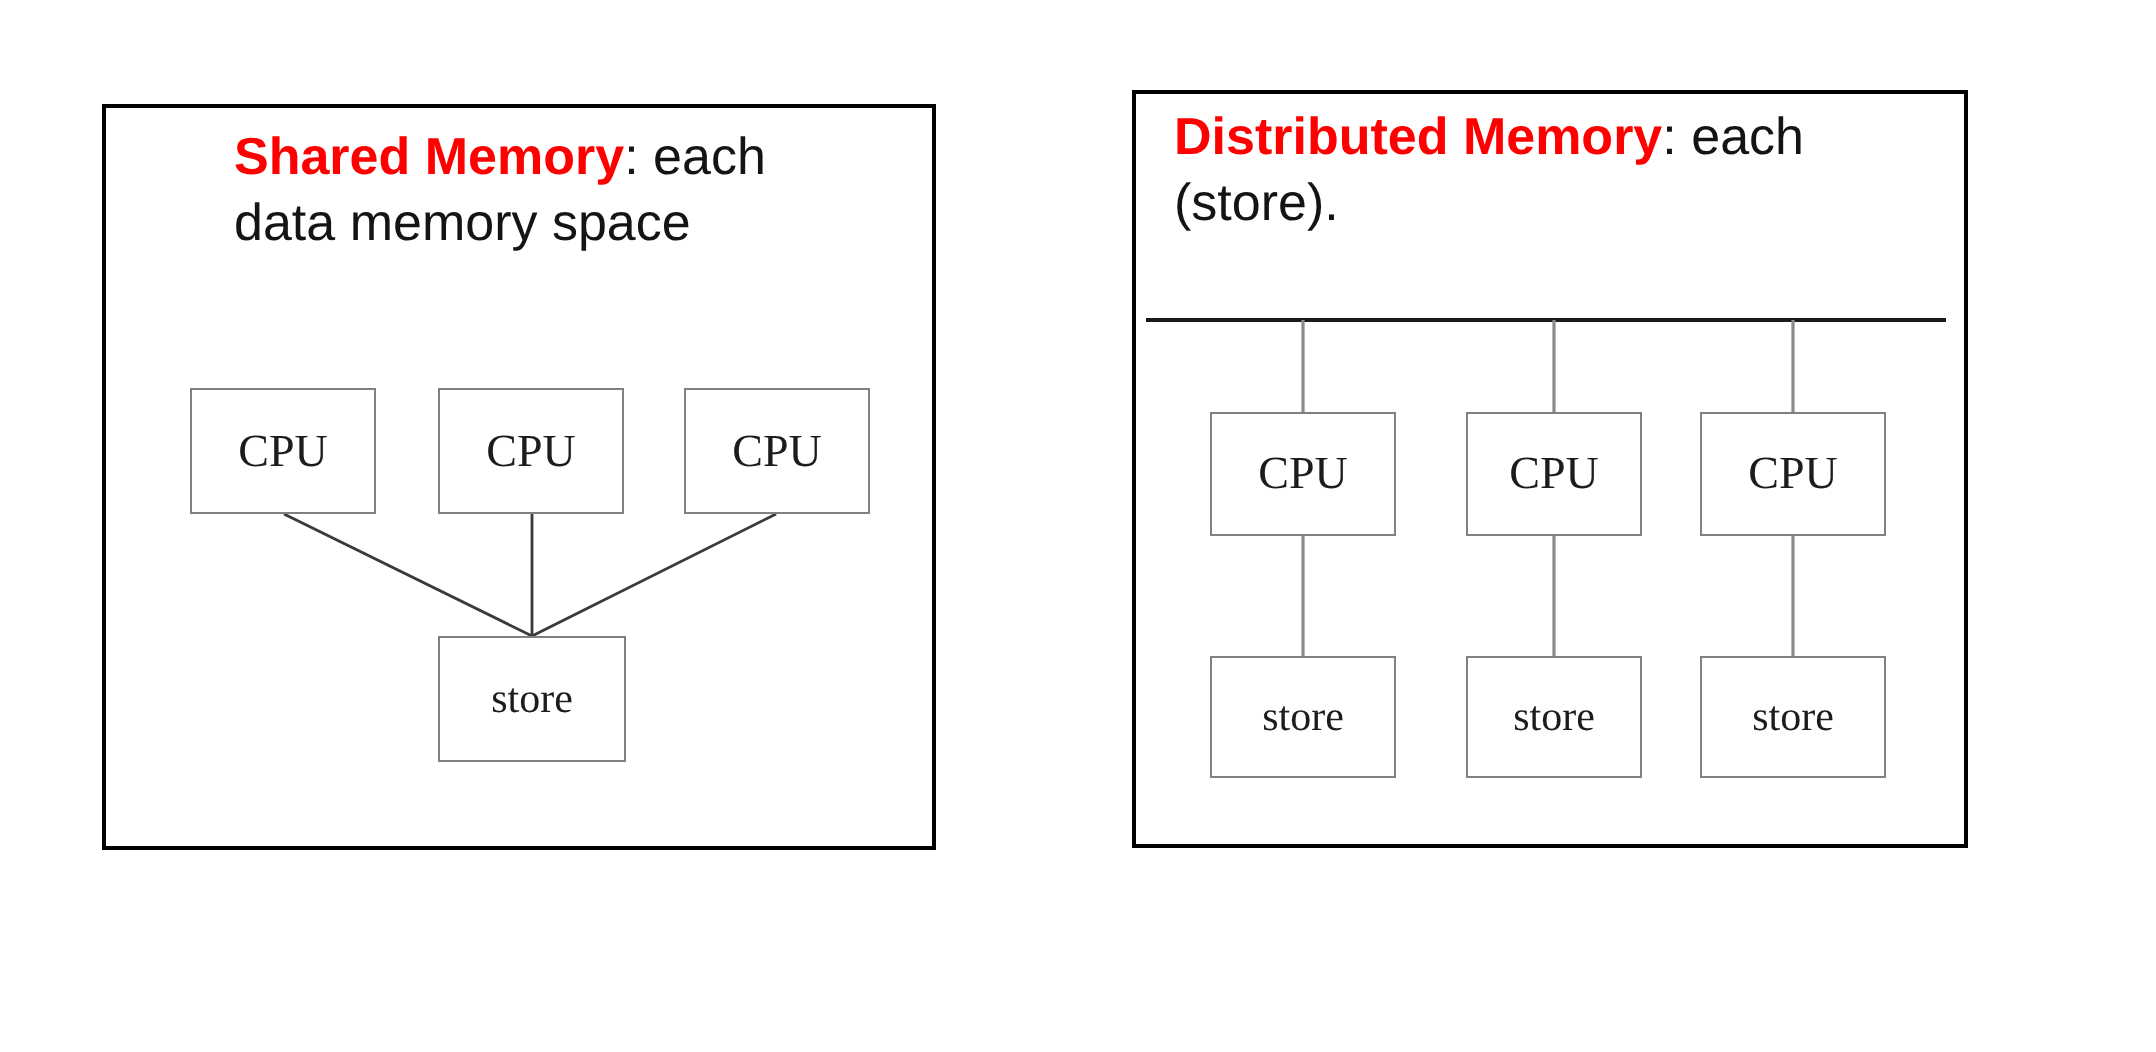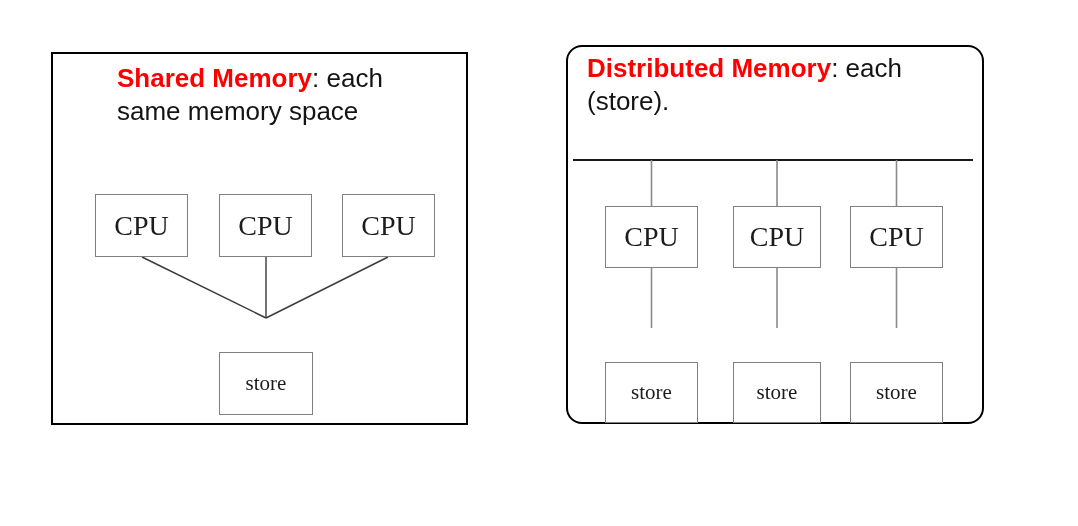--- a/index.html
+++ b/index.html
@@ -1,30 +1,30 @@
 <!DOCTYPE html>
 <html><head>
 <meta charset="utf-8">
 <style>
   html,body{margin:0;padding:0;background:#ffffff;}
   .stage{position:relative;width:1078px;height:526px;background:#ffffff;
          font-family:"Liberation Sans",sans-serif;overflow:hidden;}
   .panel{position:absolute;border:2px solid #000000;background:#ffffff;box-sizing:content-box;}
   .panel-left{left:51px;top:52px;width:413px;height:369px;}
-  .panel-right{left:566px;top:45px;width:414px;height:375px;border-radius:16px;}
+  .panel-right{left:566px;top:45px;width:414px;height:375px;}
   .panel-title{position:absolute;font-size:26px;line-height:33px;color:#141414;white-space:nowrap;}
   .panel-left .panel-title{left:25px;top:8px;margin-left:39px;}
   .panel-right .panel-title{left:19px;top:5px;}
   .title-red{color:#ff0000;font-weight:bold;}
   .connectors{position:absolute;left:0;top:0;pointer-events:none;}
   .box{position:absolute;box-sizing:border-box;border:1.5px solid #808080;background:#ffffff;
        display:flex;align-items:center;justify-content:center;
        font-family:"Liberation Serif",serif;color:#1c1c1c;}
-  .box.cpu{font-size:28px;}
-  .box.store{font-size:21px;margin-top:34px;}
+  .box.cpu{font-size:23px;}
+  .box.store{font-size:21px;}
   
   .L-cpu1{left:42px;top:140px;width:93px;height:63px;}
   .L-cpu2{left:166px;top:140px;width:93px;height:63px;}
   .L-cpu3{left:289px;top:140px;width:93px;height:63px;}
   .L-store{left:166px;top:264px;width:94px;height:63px;}
   
   .R-cpu1{left:37px;top:159px;width:93px;height:62px;}
   .R-cpu2{left:165px;top:159px;width:88px;height:62px;}
   .R-cpu3{left:282px;top:159px;width:93px;height:62px;}
   .R-store1{left:37px;top:281px;width:93px;height:61px;}
@@ -32,21 +32,21 @@
   .R-store3{left:282px;top:281px;width:93px;height:61px;}
 </style>
 </head>
 <body>
 
 <div class="stage">
 
   <section class="panel panel-left">
     <div class="panel-title">
       <div><span class="title-red">Shared Memory</span><span>: each</span></div>
-      <div><span class="title-red"></span><span>same memory space</span></div>
+      <div><span class="title-red"></span><span>data memory space</span></div>
     </div>
 
     <svg class="connectors" width="413" height="369" viewBox="0 0 413 369">
       <line x1="89" y1="203" x2="213" y2="264" stroke="#3a3a3a" stroke-width="1.4"></line>
       <line x1="213" y1="203" x2="213" y2="264" stroke="#3a3a3a" stroke-width="1.4"></line>
       <line x1="335" y1="203" x2="213" y2="264" stroke="#3a3a3a" stroke-width="1.4"></line>
     </svg>
 
     <div class="box cpu L-cpu1">CPU</div>
     <div class="box cpu L-cpu2">CPU</div>

